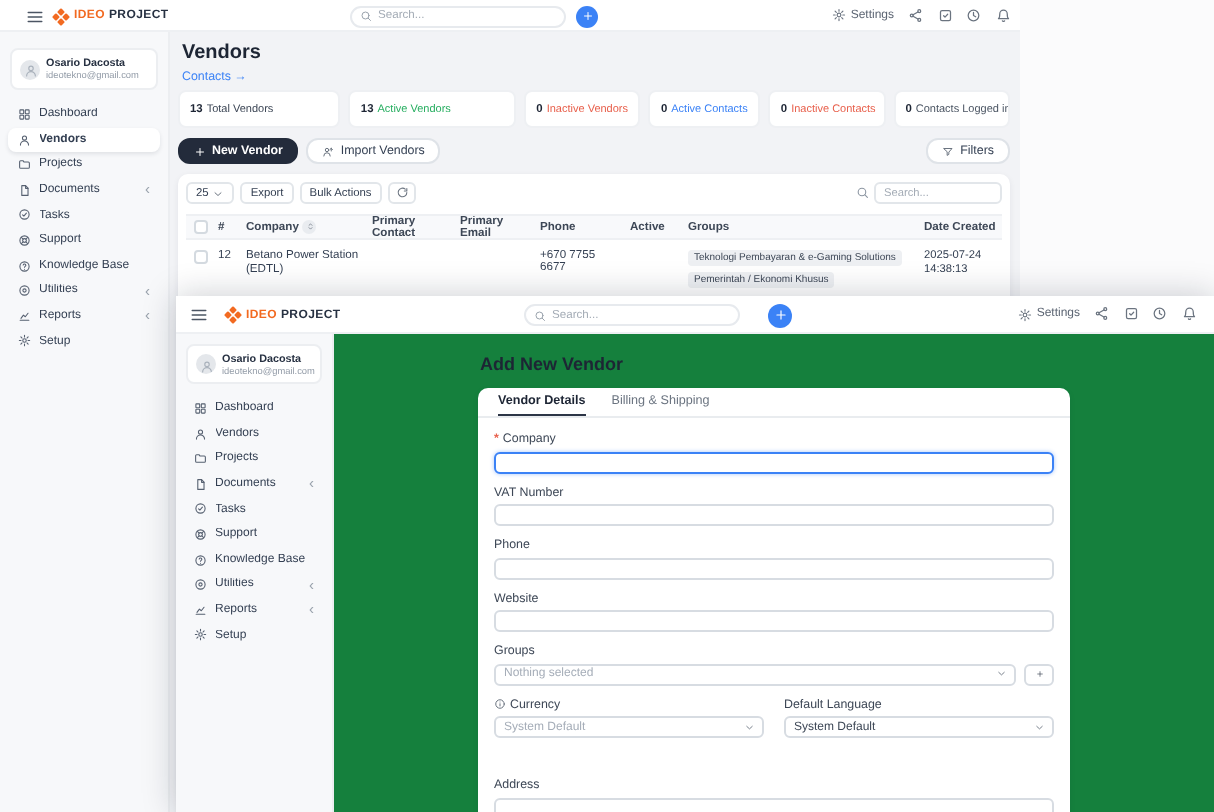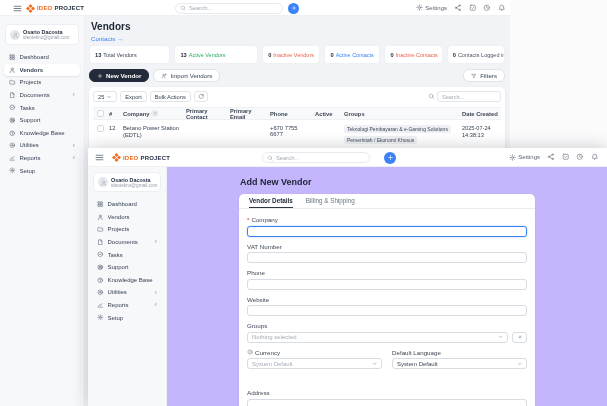--- a/index.html
+++ b/index.html
@@ -93,21 +93,21 @@
 .sortbadge .ic{width:4.5px;height:4.5px;color:#6b7480}
 .twolines{line-height:7px}
 .toggle{width:15px;height:8px;border-radius:4px;background:#3b82f6;position:relative;cursor:pointer;margin-top:1px}
 .toggle::after{content:"";position:absolute;right:1px;top:1px;width:6px;height:6px;border-radius:50%;background:#fff}
 .tags{display:flex;flex-direction:column;gap:2.5px;align-items:flex-start}
 .tag{background:#eef0f3;border-radius:2px;padding:1px 3px;font-size:5px;color:#3d4756;white-space:nowrap}
 .datecell{line-height:7px;font-size:5.6px}
 
 
 .s2body{position:absolute;top:19px;left:0;right:0;bottom:0;display:flex}
-.s2content{flex:1;background:#c4b5fd;overflow:hidden}
+.s2content{flex:1;background:#15803d;overflow:hidden}
 .formwrap{width:296px;margin:10px auto 0}
 .ftitle{font-size:9px;font-weight:bold;color:#1d2534;margin:0 0 7px 1px}
 .fcard{background:#fff;border-radius:5px;box-shadow:0 1px 3px rgba(20,30,50,.07)}
 .tabs{display:flex;gap:13px;padding:0 10px;border-bottom:1px solid #e9ecef;height:15px}
 .tab{display:flex;align-items:center;font-size:6.3px;color:#6b7480;border-bottom:1.5px solid transparent;cursor:pointer}
 .tab.active{color:#1d2534;font-weight:bold;border-bottom-color:#2c3546}
 .fbody{padding:7px 8px 12px}
 .flabel{font-size:6.2px;color:#3d4756;margin:6px 0 2.5px;display:flex;align-items:center;gap:2px}
 .flabel.first{margin-top:0}
 .star{color:#e8604c;font-weight:bold}

